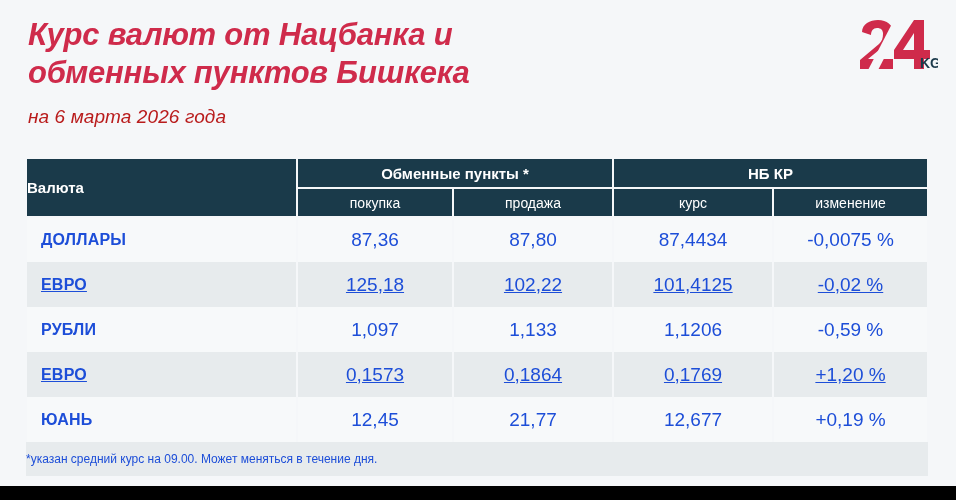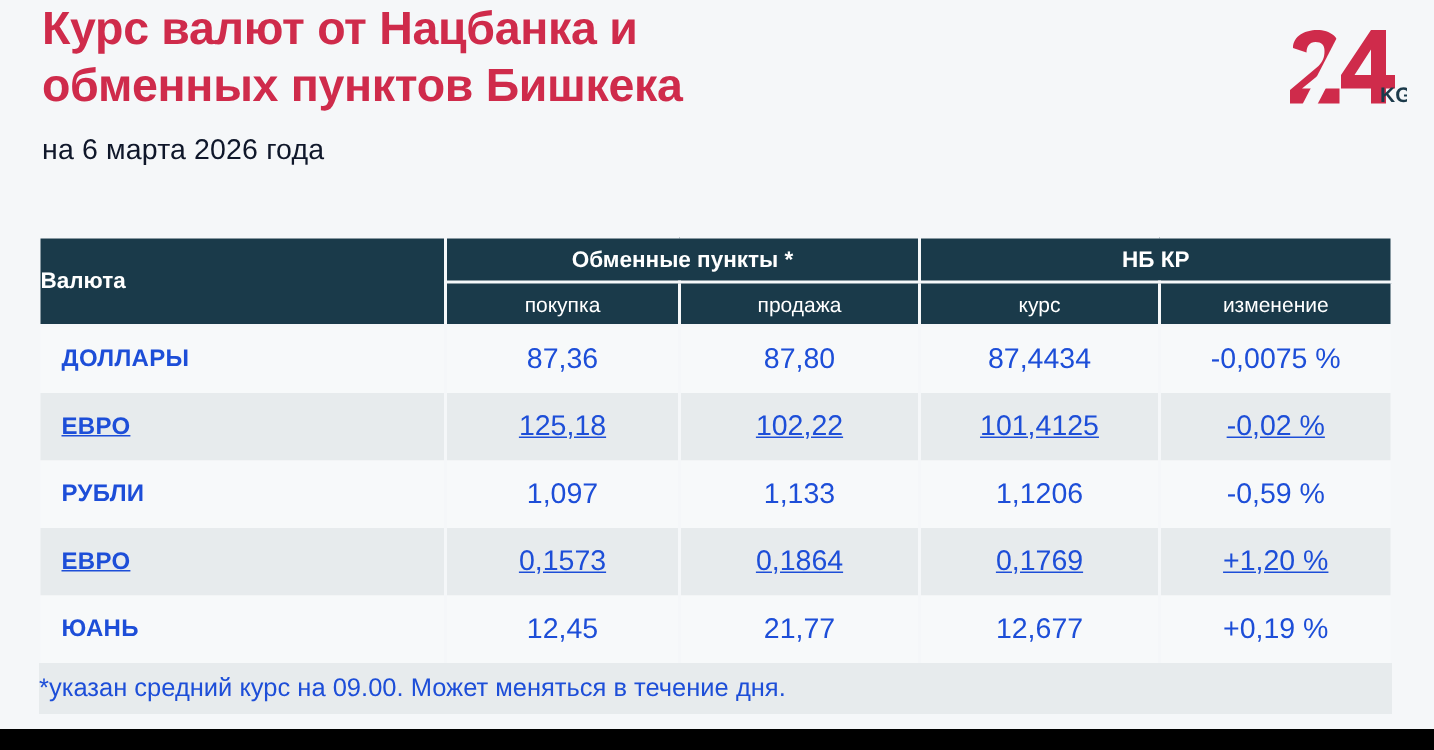--- a/index.html
+++ b/index.html
@@ -13,38 +13,39 @@
   body {
     background: #f5f7f9;
     font-family: "Liberation Sans", "DejaVu Sans", sans-serif;
     position: relative;
   }
 
   
   .page-header {
     position: absolute;
     left: 28px;
-    top: 0;
+    top: 16px;
     right: 28px;
     height: 120px;
+    font-style: italic;
   }
 
   .title {
     color: #cf2b4b;
     font-size: 31px;
     font-weight: bold;
     line-height: 1.23;
     letter-spacing: -0.2px;
     max-width: 620px;
     white-space: pre-line;
   }
 
   .subtitle {
     margin-top: 14px;
-    color: #0f172a;
+    color: #b91c1c;
     font-size: 19px;
     font-weight: normal;
     letter-spacing: 0.1px;
   }
 
   
   .logo {
     position: absolute;
     right: 18px;
     top: 20px;
@@ -117,21 +118,21 @@
     font-size: 19px;
     font-weight: normal;
   }
 
   
   .footnote-cell {
     background: #e7ebed !important;
     height: 34px !important;
     text-align: left;
     padding-left: 24px;
-    font-size: 17px;
+    font-size: 12px;
     color: #1b3a4b;
     border-left: none !important;
     border-right: none !important;
   }
 
   
   .bottom-bar {
     position: absolute;
     left: 0;
     bottom: 0;

